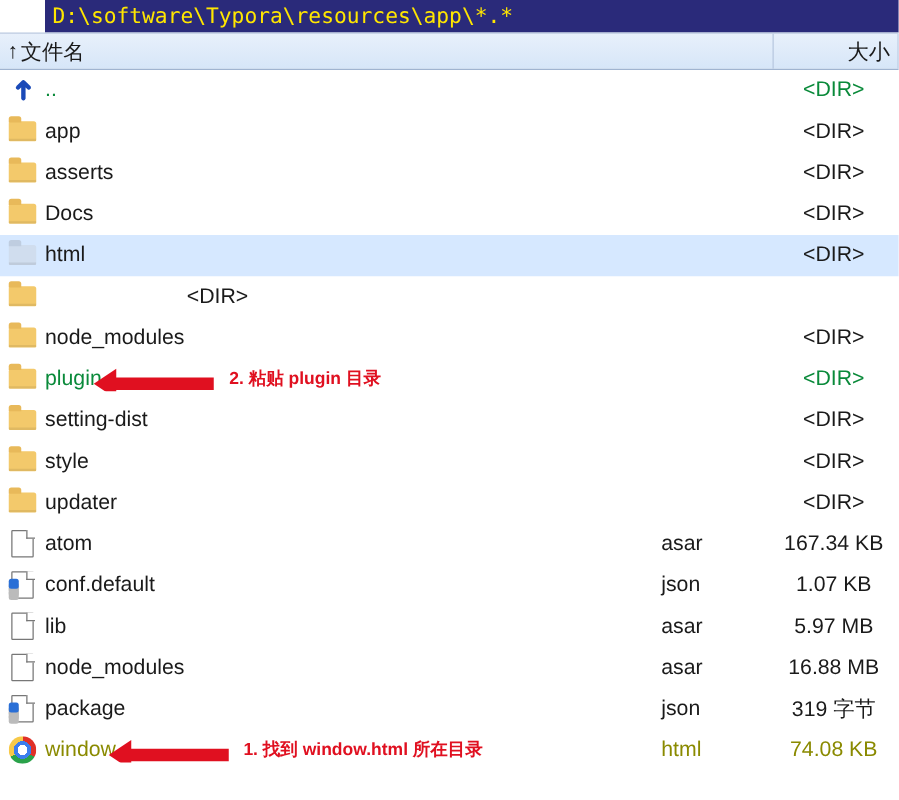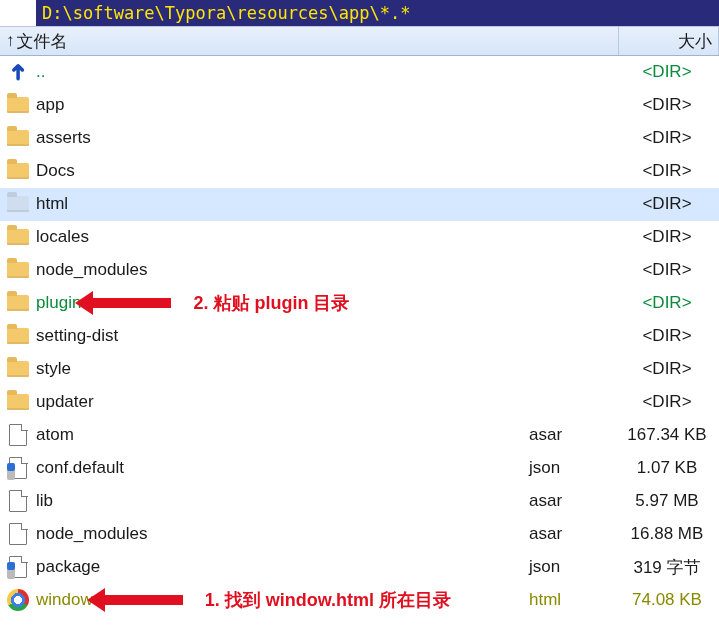--- a/index.html
+++ b/index.html
@@ -57,24 +57,24 @@
     display: flex; align-items: center; justify-content: center;
   }
   .row .name { flex: 1 1 auto; min-width: 0; overflow: hidden; white-space: nowrap; display: flex; align-items: center; gap: 10px; }
   .row .ext  { width: 90px; flex: 0 0 90px; }
   .row .size { width: 96px; flex: 0 0 96px; text-align: center; }
   .green { color: #0a8a3a; }
   .highlight { color: #8a8a00; }
   .annotation {
     color: #e01020;
     font-weight: bold;
-    font-size: 18px;
+    font-size: 14px;
     display: inline-flex;
-    align-items: center;
-    gap: 22px;
+    align-items: flex-end;
+    gap: 12px;
     white-space: nowrap;
   }
   .arrow-left {
     display: inline-block;
     position: relative;
     width: 80px; height: 10px;
     background: #e01020;
   }
   .arrow-left::before {
     content: "";
@@ -211,23 +211,20 @@
       <span class="name">
         <span>html</span>
       </span>
       <span class="ext"></span>
       <span class="size">&lt;DIR&gt;</span>
     </div>
     <div class="row">
       <span class="icon">
         <span class="folder-ico"></span>
       </span>
-      <span class="name">
-        <span>locales</span>
-      </span>
       <span class="ext"></span>
       <span class="size">&lt;DIR&gt;</span>
     </div>
     <div class="row">
       <span class="icon">
         <span class="folder-ico"></span>
       </span>
       <span class="name">
         <span>node_modules</span>
       </span>

